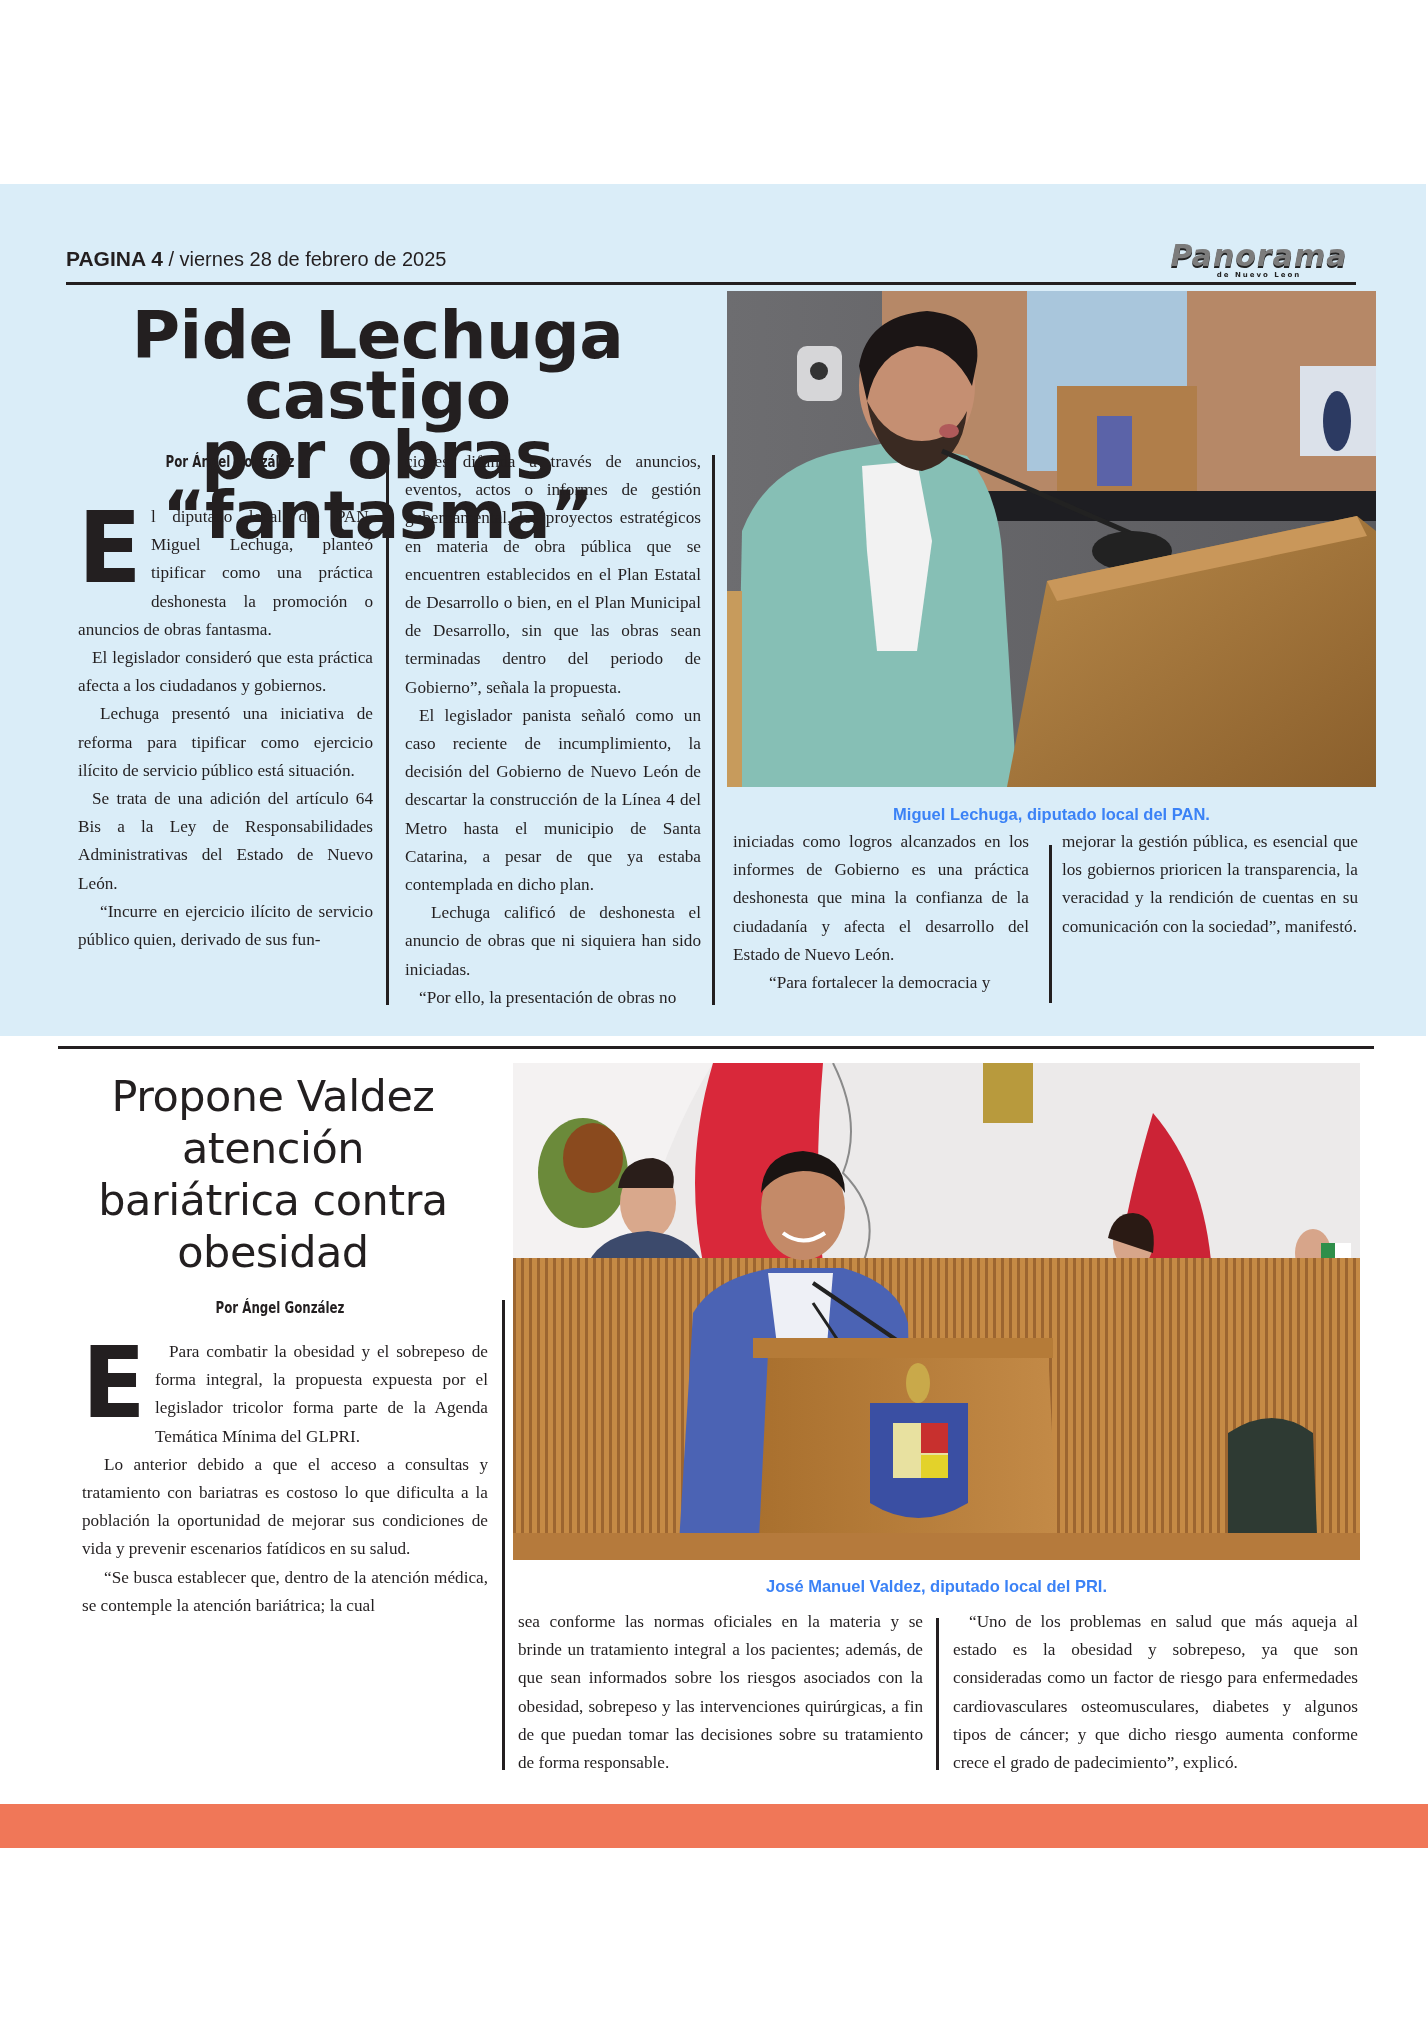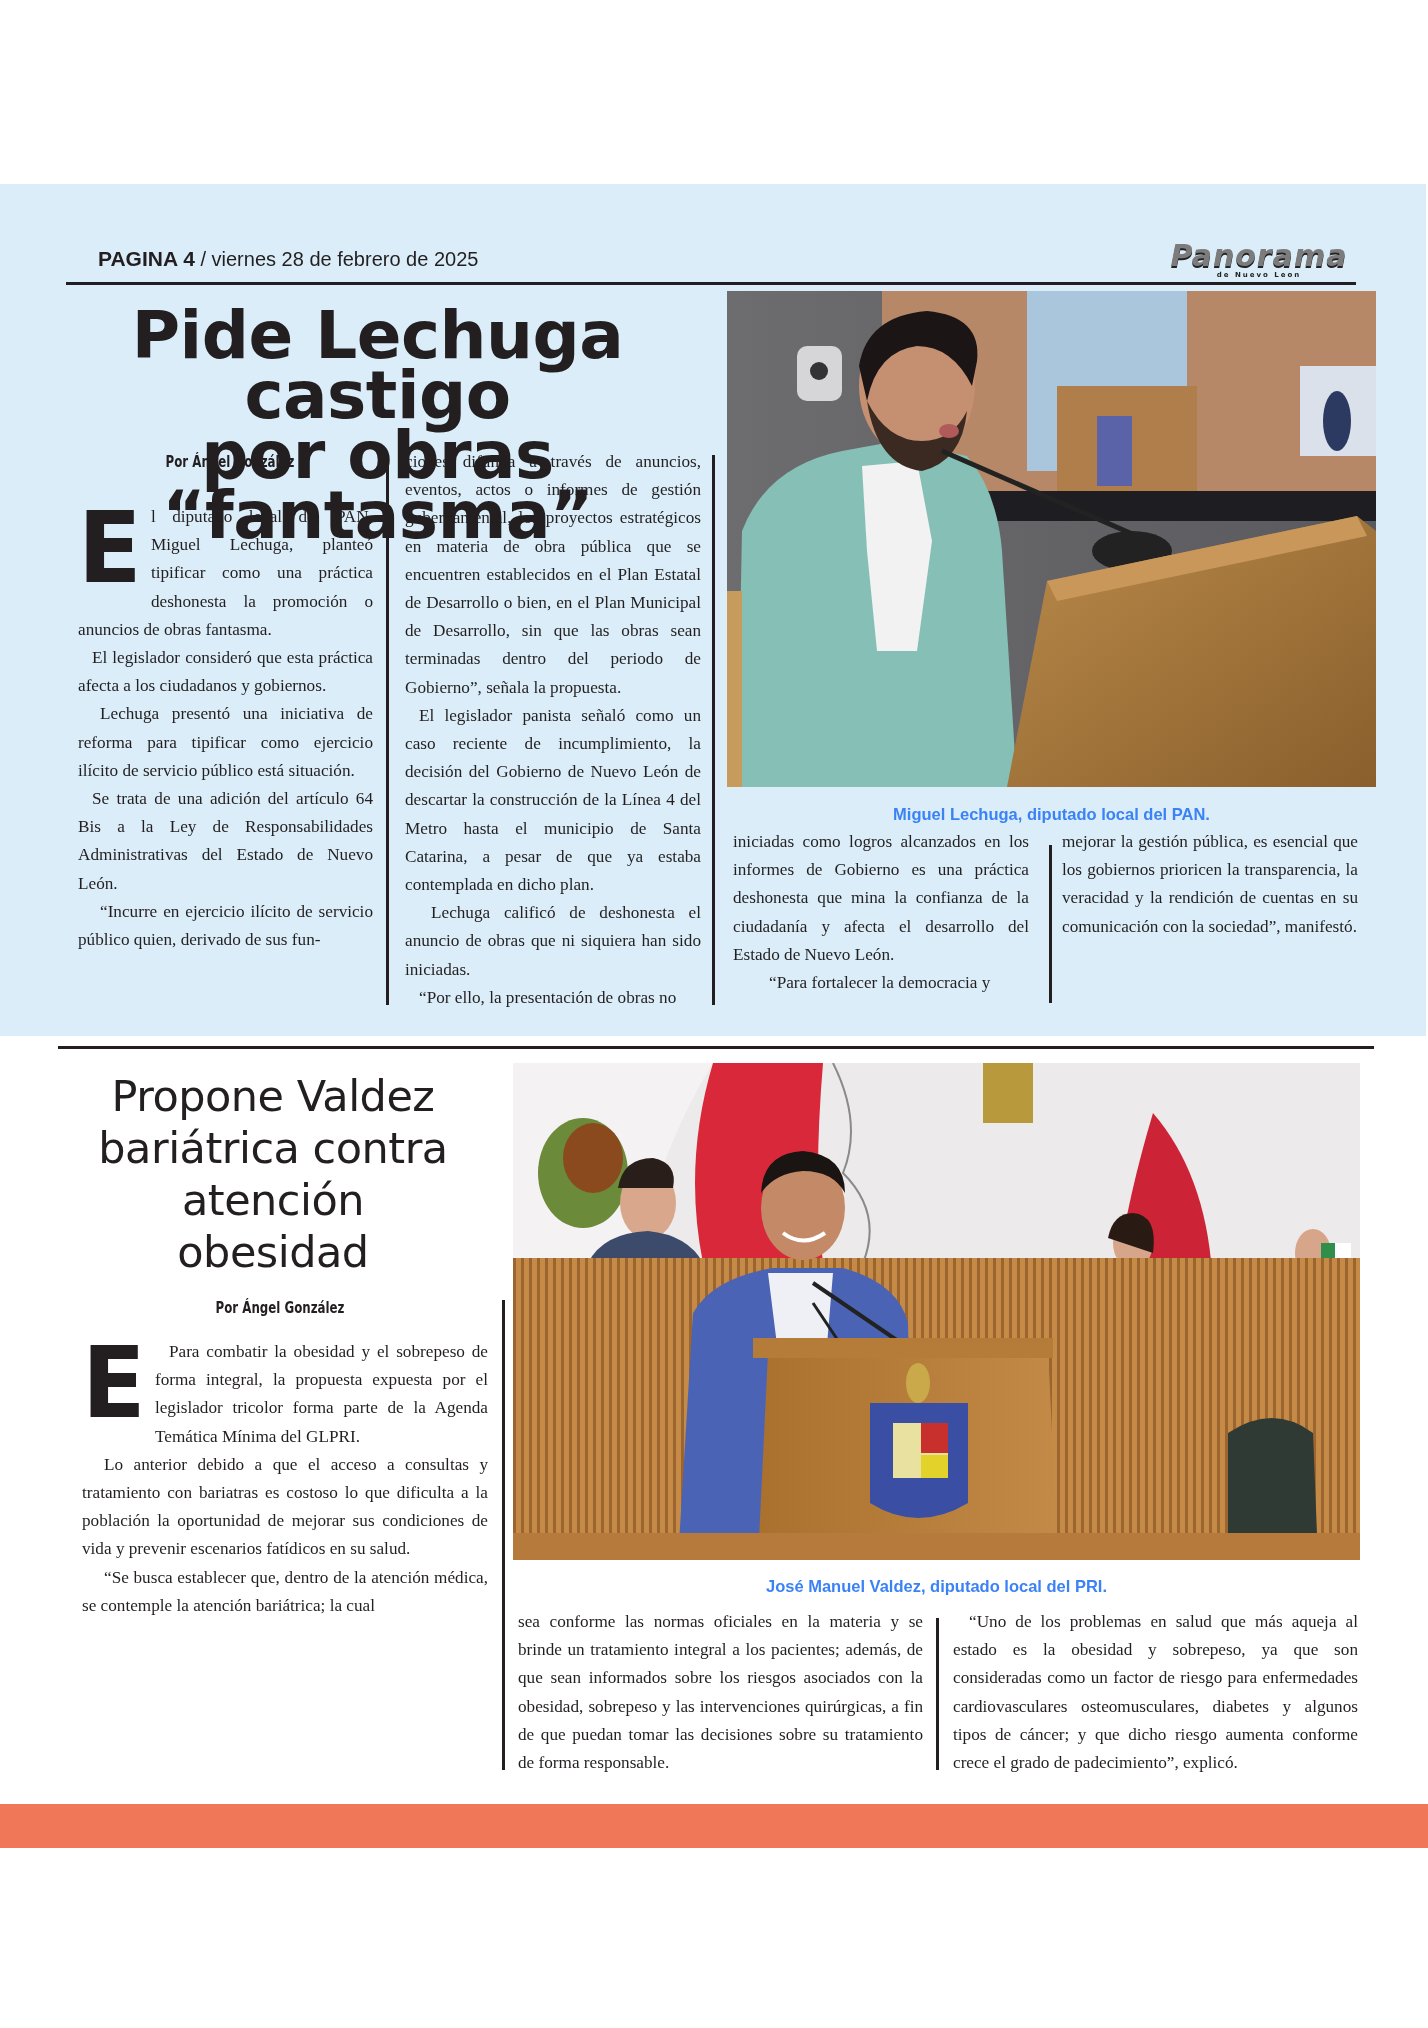--- a/index.html
+++ b/index.html
@@ -1,20 +1,20 @@
 <!DOCTYPE html>
 <html><head>
 <meta charset="utf-8">
 <style>
   html, body { margin:0; padding:0; }
   body { width:1428px; height:2028px; background:#ffffff; position:relative; overflow:hidden;
          font-family:"Liberation Serif", serif; color:#231f20; }
   .abs { position:absolute; }
   .panel { left:0; top:184px; width:1426px; height:852px; background:#daedf8; }
-  .hdr { left:66px; top:247px; font-family:"Liberation Sans", sans-serif; font-size:20px; color:#231f20; white-space:nowrap;margin-left:32px; }
+  .hdr { left:66px; top:247px; font-family:"Liberation Sans", sans-serif; font-size:20px; color:#231f20; white-space:nowrap; }
   .hdr .pg { font-weight:bold; font-size:21px; }
   .rule { background:#231f20; }
   .logo { left:1160px; top:240px; width:198px; height:40px; }
   .logo .name { position:absolute; left:0; top:0; width:198px; text-align:center; font-family:"DejaVu Sans", sans-serif;
                 font-weight:bold; font-style:italic; font-size:30px; color:#7c7c7c; letter-spacing:1px; line-height:32px;
                 text-shadow: 0 2px 0 #222; }
   .logo .sub { position:absolute; left:0; top:31px; width:198px; text-align:center; font-family:"DejaVu Sans", sans-serif;
                font-size:7px; font-weight:bold; letter-spacing:2px; color:#222; }
   .title1 { left:70px; top:306px; width:615px; text-align:center; font-family:"DejaVu Sans", sans-serif; font-weight:bold;
             font-size:66px; line-height:60px; color:#231f20; letter-spacing:-0.5px; }
@@ -120,22 +120,22 @@
 </div>
 <div class="abs vline" style="left:1049px; top:845px; height:158px;"></div>
 <div class="abs col" style="left:1062px; top:828px; width:296px;">
   <p class="noind">mejorar la gestión pública, es esencial que los gobiernos prioricen la transparencia, la veracidad y la rendición de cuentas en su comunicación con la sociedad”, manifestó.</p>
 </div>
 
 <div class="abs rule" style="left:58px; top:1046px; width:1316px; height:3px;"></div>
 
 <div class="abs title2">
   <div>Propone Valdez</div>
+  <div>atención</div>
   <div>bariátrica contra</div>
-  <div>atención</div>
   <div>obesidad</div>
 </div>
 <div class="abs byline" style="left:170px; top:1298px; width:220px;">Por Ángel González</div>
 
 <div class="abs col" style="left:82px; top:1338px; width:406px;">
   <span class="drop">E</span>
   <p>Para combatir la obesidad y el sobrepeso de forma integral, la propuesta expuesta por el legislador tricolor forma parte de la Agenda Temática Mínima del GLPRI.</p>
   <p style="text-indent:22px">Lo anterior debido a que el acceso a consultas y tratamiento con bariatras es costoso lo que dificulta a la población la oportunidad de mejorar sus condiciones de vida y prevenir escenarios fatídicos en su salud.</p>
   <p style="text-indent:22px">“Se busca establecer que, dentro de la atención médica, se contemple la atención bariátrica; la cual</p>
 </div>

